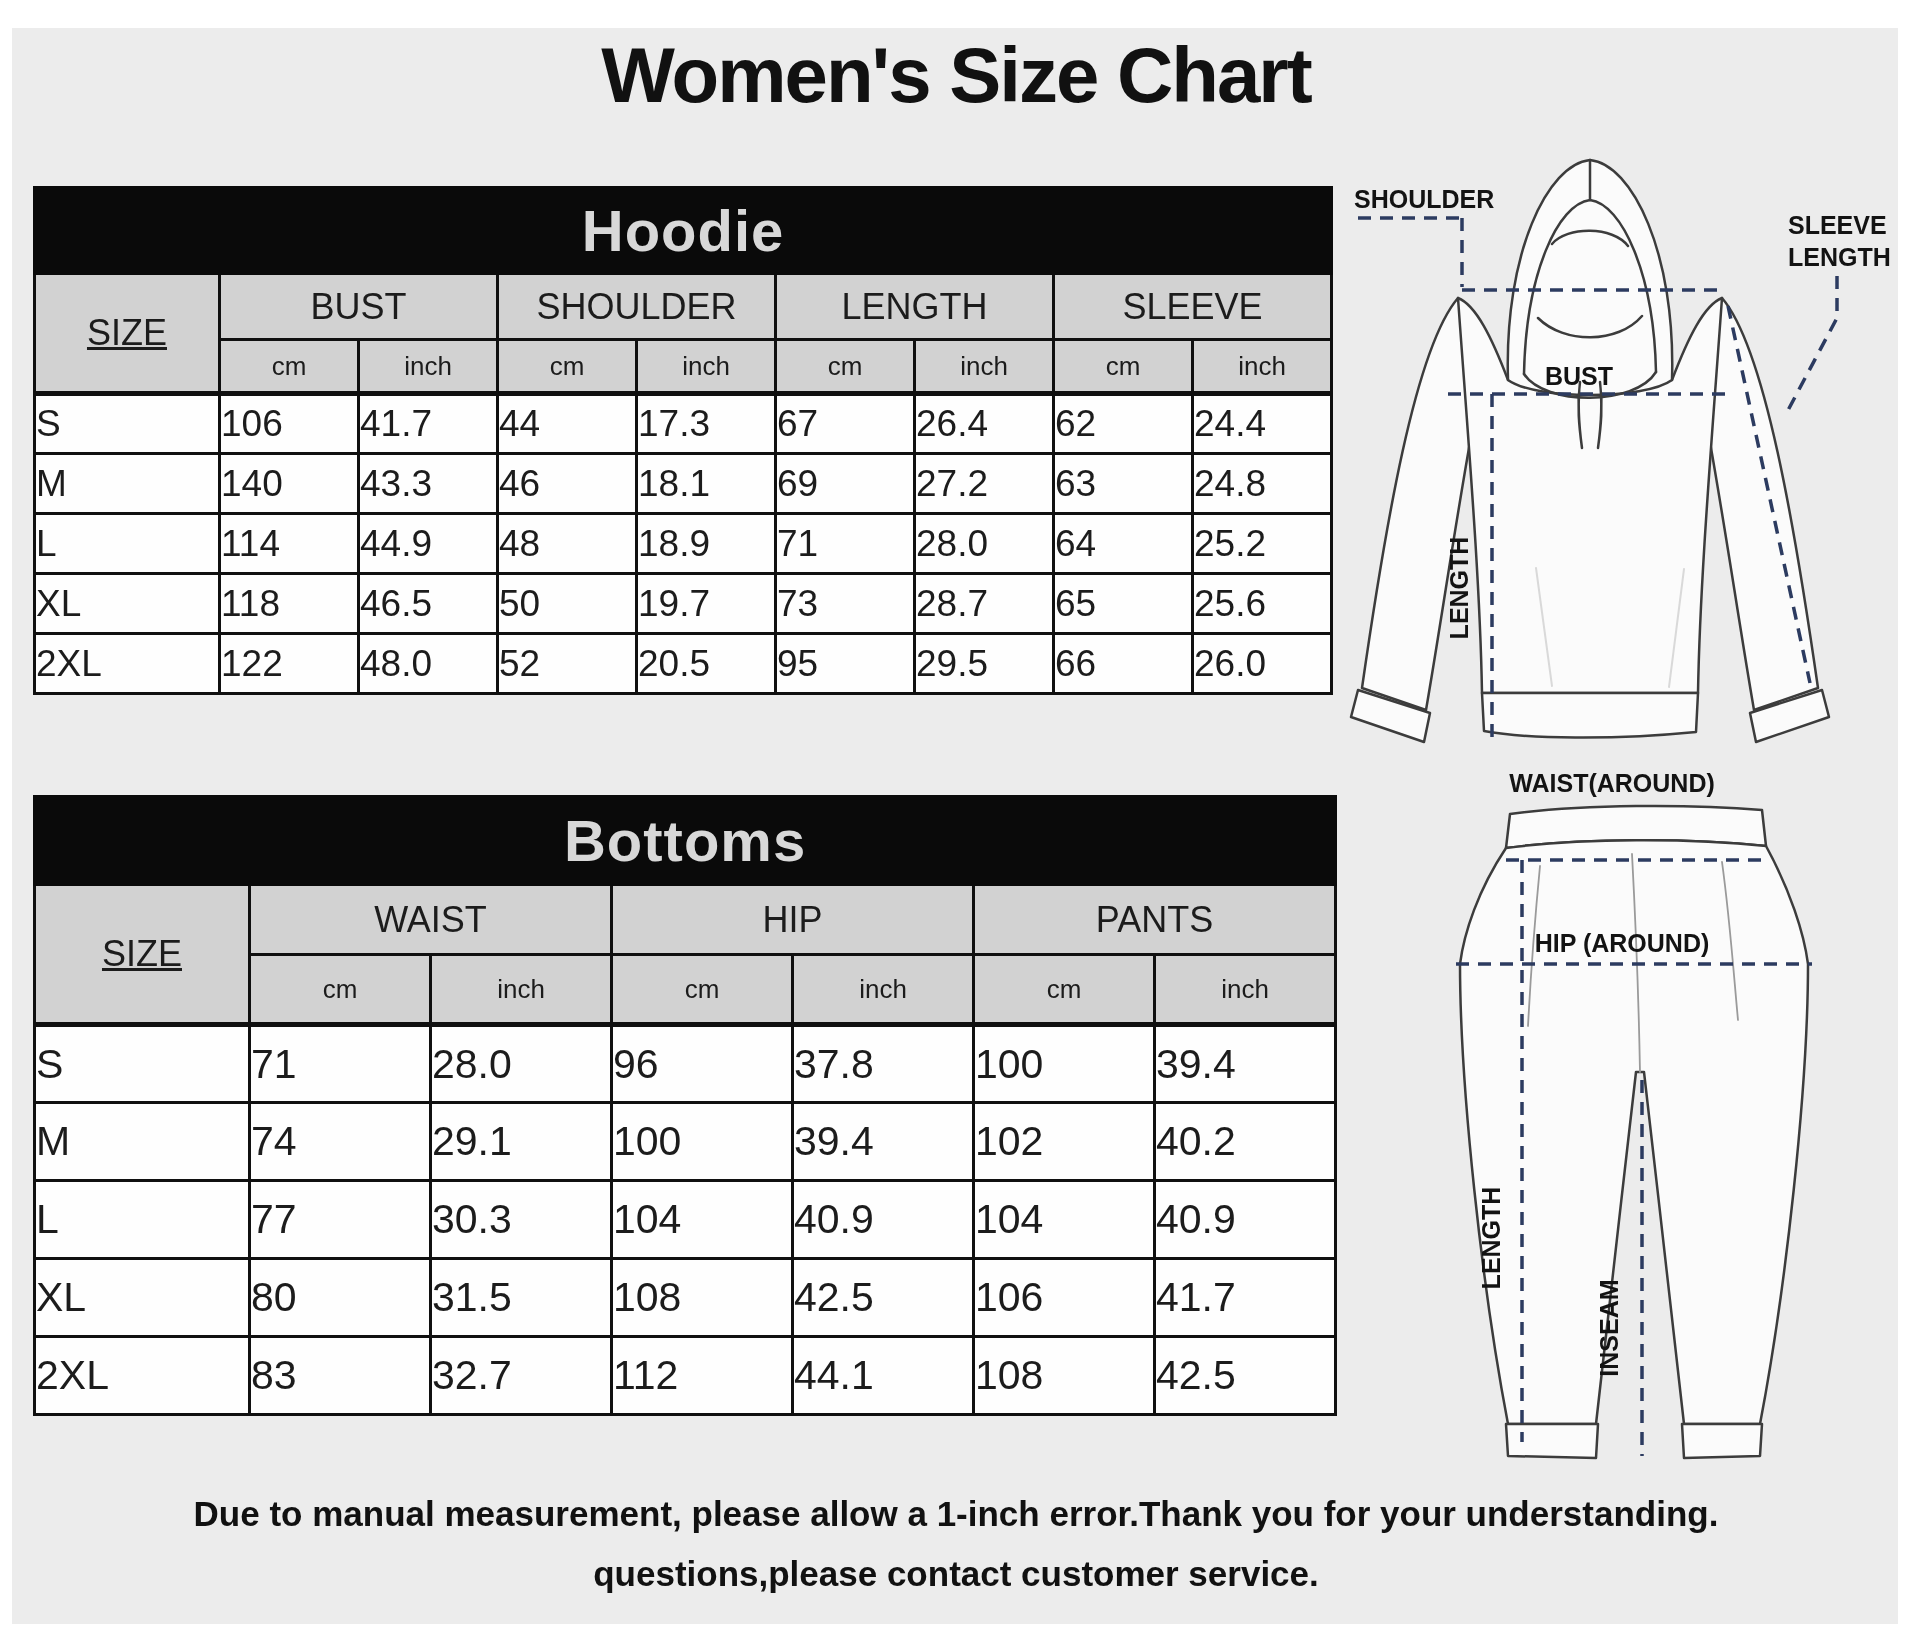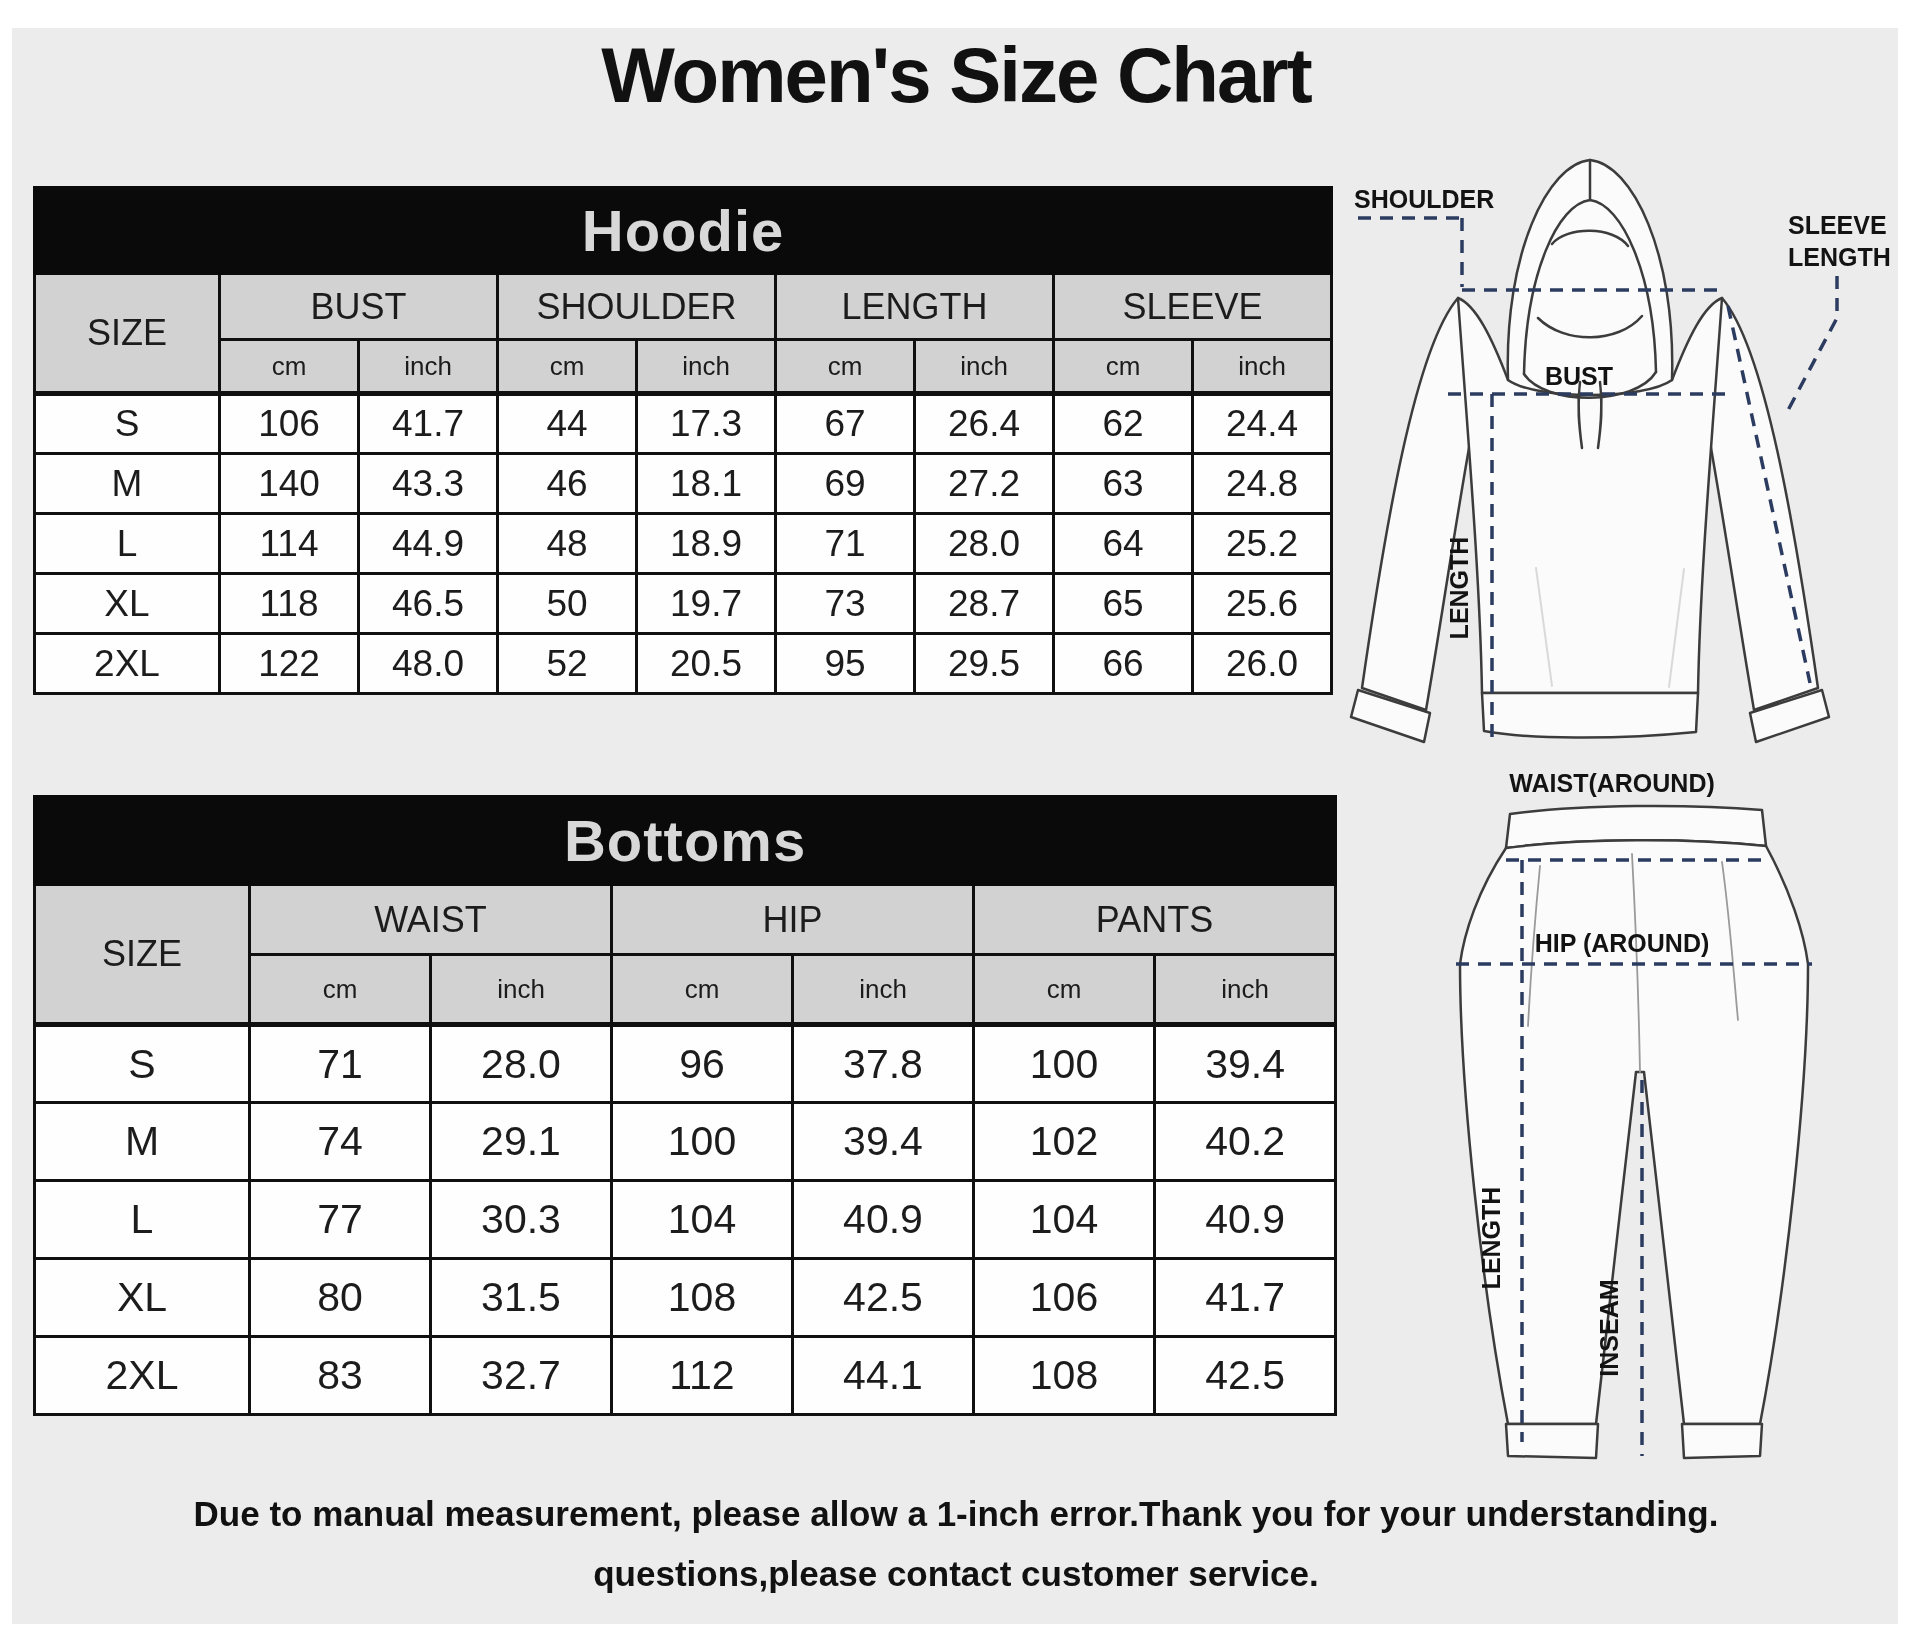--- a/index.html
+++ b/index.html
@@ -7,30 +7,30 @@
     position:relative; width:1912px; height:1632px; background:#ffffff;
     font-family:"Liberation Sans", sans-serif; overflow:hidden; color:#141414;
   }
   .bg-panel{position:absolute; left:12px; top:28px; width:1886px; height:1596px; background:#ececec;}
   .page-title{
     position:absolute; left:0; top:30px; width:100%; text-align:center;
     font-size:78px; font-weight:bold; letter-spacing:-2px; color:#111;
   }
   table.size-table{
     position:absolute; border-collapse:collapse; table-layout:fixed;
-    background:#c4b5fd; text-align:center; color:#1c1c1c;
+    background:#c4b5fd; color:#1c1c1c;
   }
   .size-table th, .size-table td{ border:3px solid #101010; padding:0; overflow:hidden; }
   .bar-row th{
     background:#0a0a0a; color:#d8d8d8; border-color:#0a0a0a;
     font-size:58px; font-weight:bold; letter-spacing:1px;
   }
   .group-row th{ background:#d2d2d2; font-size:36px; font-weight:normal; }
   .unit-row th{ background:#d2d2d2; font-size:26px; font-weight:normal; }
-  .size-h{ background:#d2d2d2; font-size:36px; font-weight:normal; }
+  .size-h{ background:#d2d2d2; font-size:36px; font-weight:normal;text-decoration:underline; }
   .hoodie-table tbody td{ font-size:37px; font-weight:normal; background:#fefefe;}
   .bottoms-table tbody td{ font-size:41px; font-weight:normal; background:#fefefe;}
   .size-table tbody tr:first-child td{ border-top-width:5px; }
   .footer{
     position:absolute; left:0; top:1484px; width:100%; text-align:center;
     font-size:35px; font-weight:bold; line-height:60px; color:#111;
   }
   .diagram{ position:absolute; }
   .garment{ stroke:#3c3c3c; stroke-width:2.5; fill:#fbfbfb; stroke-linejoin:round; stroke-linecap:round;}
   .thin{ stroke:#9a9a9a; stroke-width:1.8; fill:none; }

